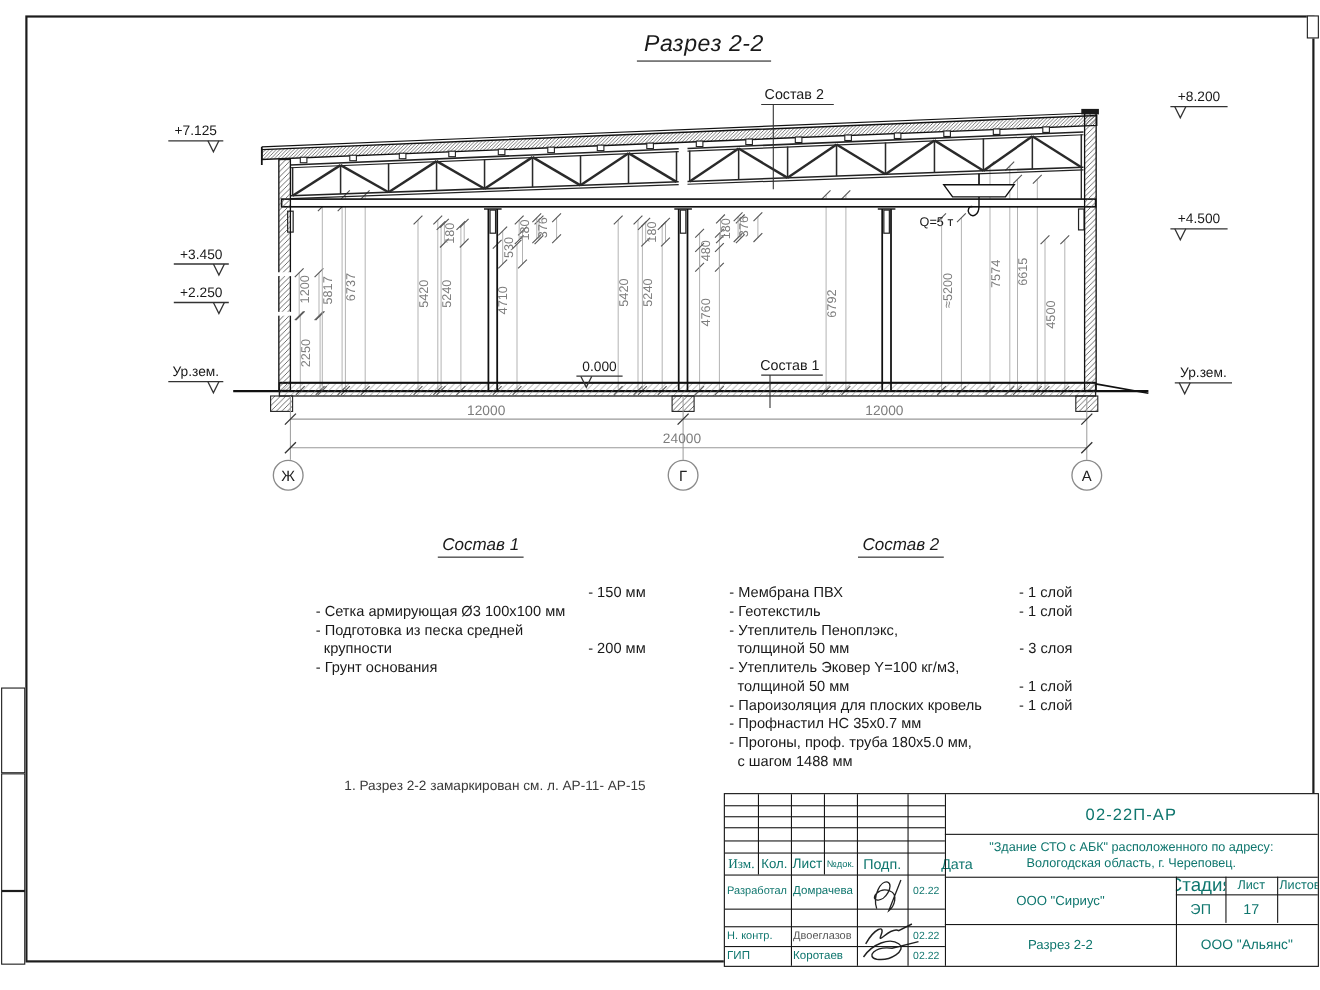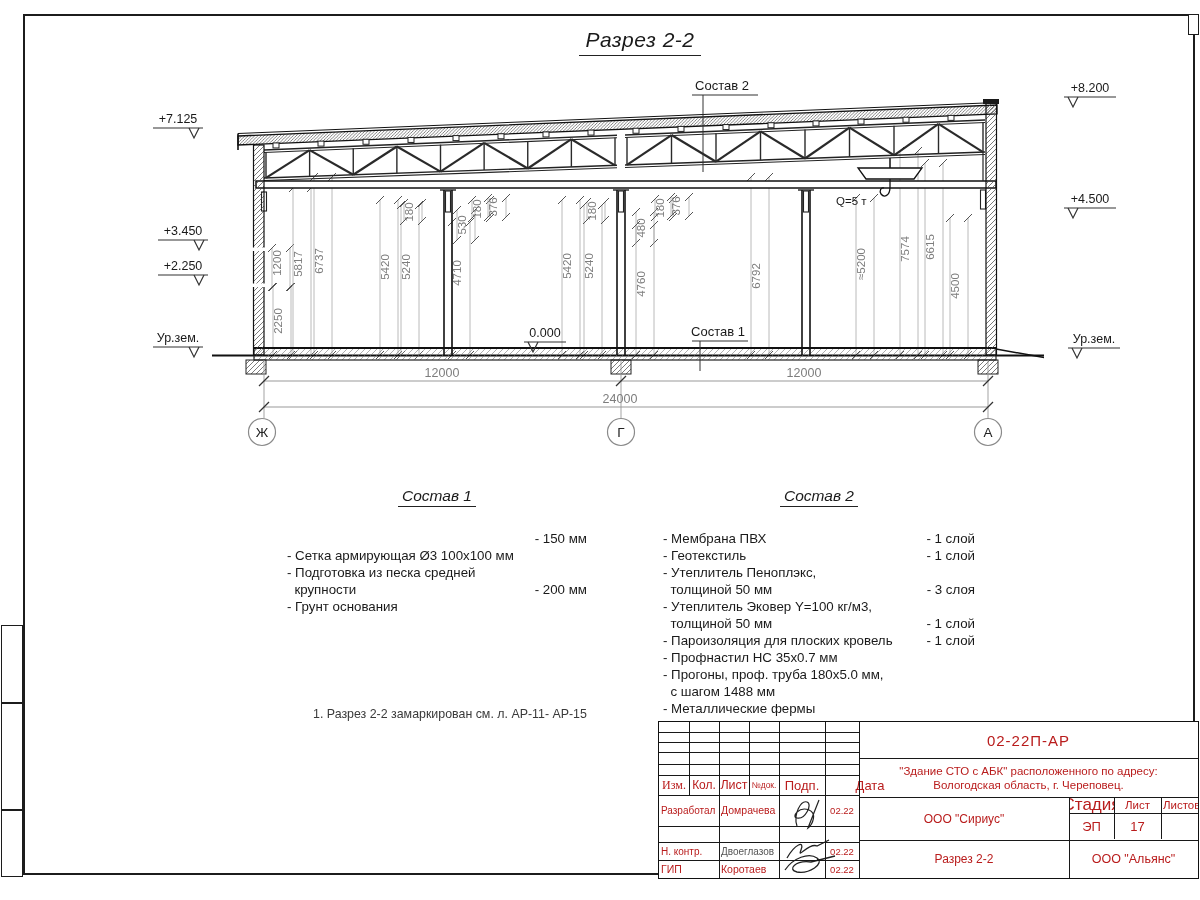--- a/index.html
+++ b/index.html
@@ -15,21 +15,21 @@
   .sostav-title{text-align:center;margin-bottom:23px;}
   .sostav-title span{display:inline-block;font-style:italic;font-size:15.5px;
        border-bottom:1.4px solid #222;padding:0 4px 2px 4px;}
   .s-item{display:flex;}
   .s-text{white-space:pre;}
   .s-val{margin-left:auto;align-self:flex-end;white-space:pre;}
   #note{left:313px;top:707px;font-size:12.4px;color:#3a3a3a;}
   #stamp{left:658px;top:721px;width:539px;height:156px;border:1.6px solid #111;
        box-sizing:content-box;background:#fff;}
   #stamp .cell{position:absolute;overflow:hidden;display:flex;align-items:center;justify-content:center;
-       text-align:center;color:#b91c1c;}
+       text-align:center;color:#0f766e;}
   #stamp .lft{justify-content:flex-start;text-align:left;}
   .vl{position:absolute;width:0;border-left:1.2px solid #181818;}
   .hl{position:absolute;height:0;border-top:1.2px solid #181818;}
   svg text{font-family:"Liberation Sans",sans-serif;}
 </style>
 </head>
 <body>
 
 <div class="abs" id="frame"></div>
 <div class="abs corner-box" style="left:1px;top:625px;width:22px;height:78px;"></div>
@@ -411,24 +411,20 @@
       </div>
       <div class="s-item">
         <div class="s-text">- Профнастил НС 35х0.7 мм</div>
         <div class="s-val"></div>
       </div>
       <div class="s-item">
         <div class="s-text">- Прогоны, проф. труба 180х5.0 мм,
   с шагом 1488 мм</div>
         <div class="s-val"></div>
       </div>
-      <div class="s-item">
-        <div class="s-text">- Металлические фермы</div>
-        <div class="s-val"></div>
-      </div>
     </div>
 </div>
 
 <div class="abs" id="note">1. Разрез 2-2 замаркирован см. л. АР-11- АР-15</div>
 
 <div class="abs" id="stamp">
 
   <div class="cell" style="left:0;top:53px;width:30px;height:20px;font-size:12px;font-family:Liberation Serif, serif;">Изм.</div>
   <div class="cell" style="left:30px;top:53px;width:30px;height:20px;font-size:12px;">Кол.</div>
   <div class="cell" style="left:60px;top:53px;width:30px;height:20px;font-size:12.5px;">Лист</div>

